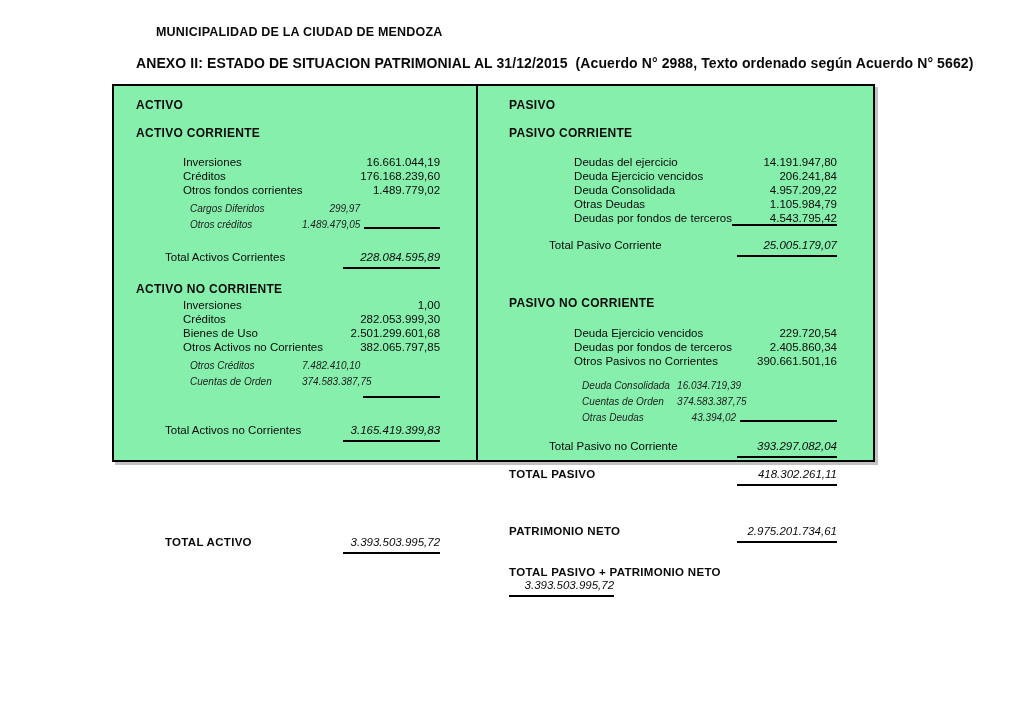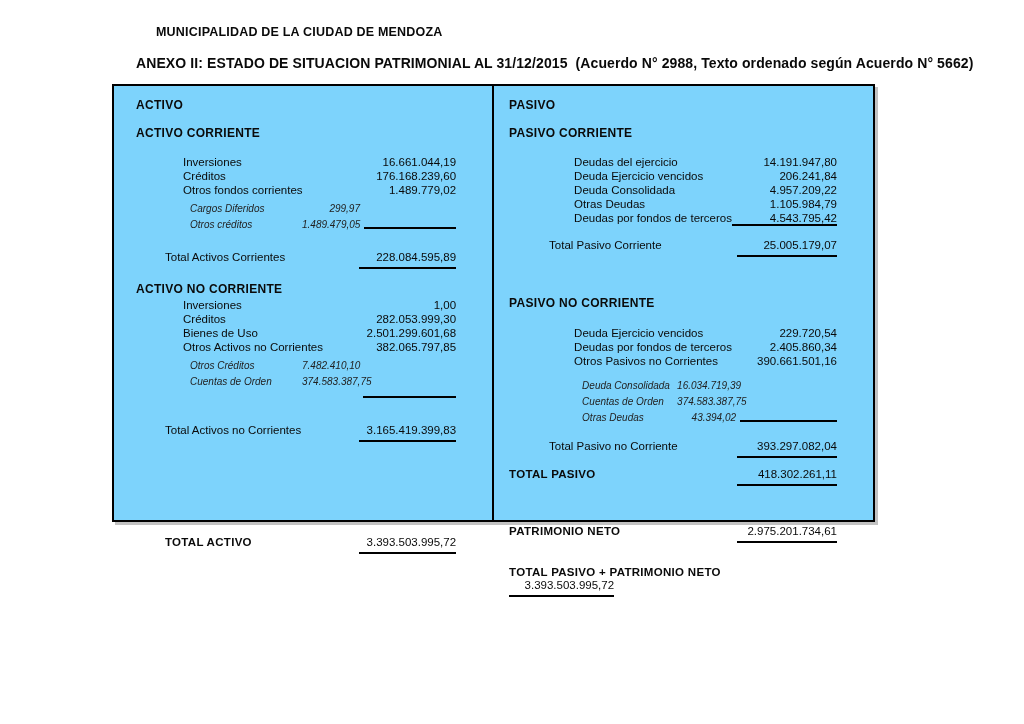--- a/index.html
+++ b/index.html
@@ -10,28 +10,28 @@
   }
   .doc-title {
     position:absolute; left:136px; top:25px;
     font-size:12.5px; font-weight:bold; letter-spacing:0.2px; white-space:pre;padding-left:20px;
   }
   .doc-subtitle {
     position:absolute; left:136px; top:55px;
     font-size:14px; font-weight:bold; letter-spacing:0.1px; white-space:pre;
   }
   .sheet {
-    position:absolute; left:112px; top:84px; width:763px; height:438px;
+    position:absolute; left:112px; top:84px; width:763px; height:378px;
     border:2px solid #000; box-sizing:border-box; display:flex;
     box-shadow:3px 3px 0 rgba(120,120,120,0.45);
-    background:#7dd3fc;
+    background:#86efac;
   }
   .col { box-sizing:border-box; font-size:11.5px; }
   .col-left  { width:381px; border-right:2px solid #000; padding:13px 36px 0 22px; }
-  .col-right { flex:1; padding:13px 36px 0 15px; }
+  .col-right { flex:1; padding:13px 36px 0 31px; }
 
   .sec-h { font-weight:bold; font-size:12px; height:14px; line-height:13px; letter-spacing:0.3px; }
 
   .row { display:flex; justify-content:space-between; height:14px; line-height:13px; }
   .lbl { white-space:nowrap; }
   .col-left  .row .lbl { margin-left:47px; }
   .col-right .row .lbl { margin-left:65px; }
   .val { display:inline-block; width:105px; text-align:right; white-space:nowrap; }
   .val.u { border-bottom:2px solid #000; }
 
@@ -45,21 +45,21 @@
   .col-left  .subval { width:58px; text-align:right; white-space:nowrap; }
   .col-right .subval { width:59px; text-align:right; white-space:nowrap; }
   .subline { flex:1; border-bottom:2px solid #000; margin-left:4px; height:0; align-self:flex-end; margin-bottom:1px; }
 
   .totalrow { display:flex; justify-content:space-between; height:19px; line-height:13px; align-items:flex-start; }
   .t-lbl { white-space:nowrap; }
   .col-left  .t-lbl.indent { margin-left:29px; }
   .col-right .t-lbl.indent { margin-left:40px; }
   .t-lbl.caps { font-weight:bold; letter-spacing:0.3px; }
   .tval { display:inline-block; text-align:right; border-bottom:2px solid #000;
-          padding-bottom:3px; white-space:nowrap; }
+          padding-bottom:3px; white-space:nowrap;font-style:italic; }
   .col-left  .tval { width:97px; }
   .col-right .tval { width:100px; }
 
   .soloLine { border-bottom:2px solid #000; height:0; }
   .col-left .soloLine { margin-left:227px; margin-right:0; }
 
   
   .mt-sec2   { margin-top:14px; }
   .mt-items1 { margin-top:15px; }
   .mt-items2 { margin-top:2px; }

